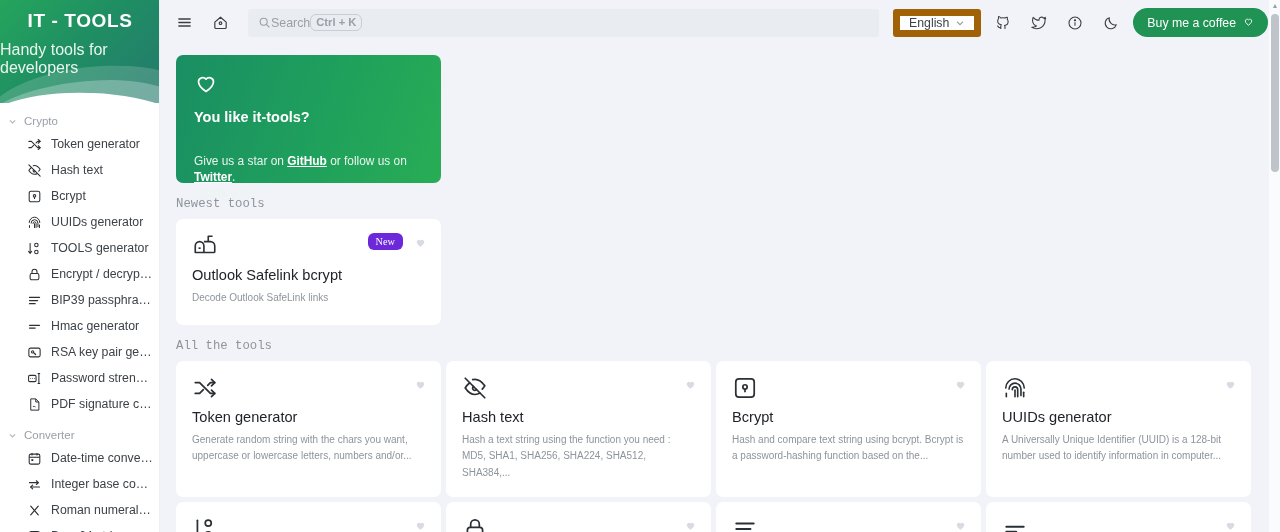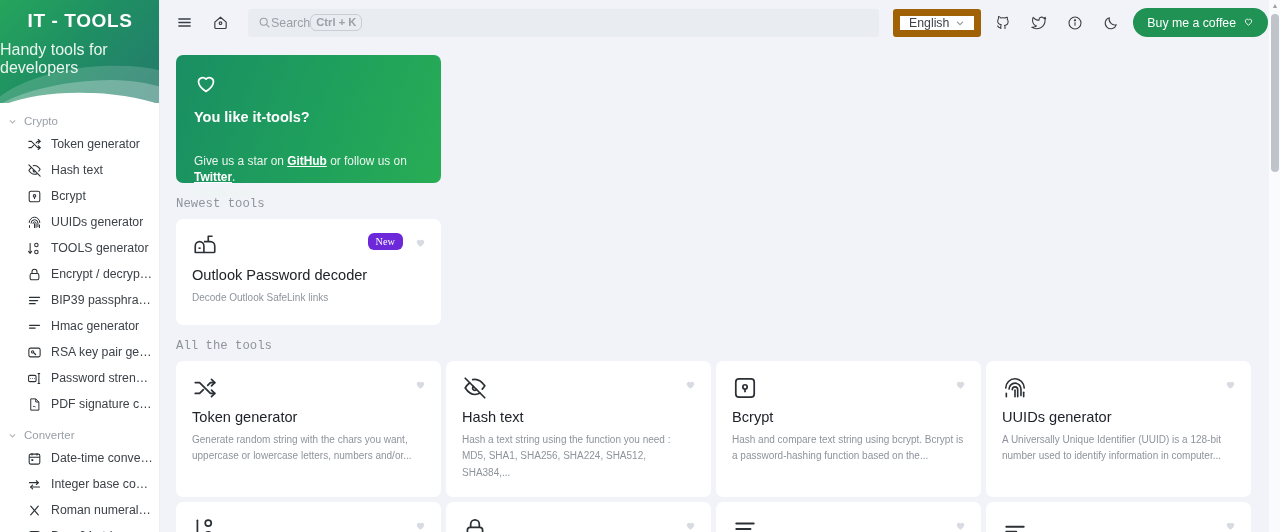--- a/index.html
+++ b/index.html
@@ -481,21 +481,21 @@
                 <path d="M15 8V3h4"></path>
                 <path d="M6 14h2"></path>
               </svg>
           </span>
           <span class="newbadge">New</span>
           <span class="fav">
             <svg width="13" height="13" viewBox="0 0 24 24" fill="currentColor">
                 <path d="M12 20s-7-4.6-7-9.3A4 4 0 0112 8.4 4 4 0 0119 10.7C19 15.4 12 20 12 20z"></path>
               </svg>
           </span>
-          <div class="c-title">Outlook Password decoder</div>
+          <div class="c-title">Outlook Safelink bcrypt</div>
           <div class="c-desc">Decode Outlook SafeLink links</div>
         </div>
       </div>
 
       <div class="section-title">All the tools</div>
       <div class="cards-grid">
 
         <div class="card">
           <span class="c-ico">
             <svg width="26" height="26" viewBox="0 0 24 24" fill="none" stroke="currentColor" stroke-width="1.6" stroke-linecap="round" stroke-linejoin="round">

